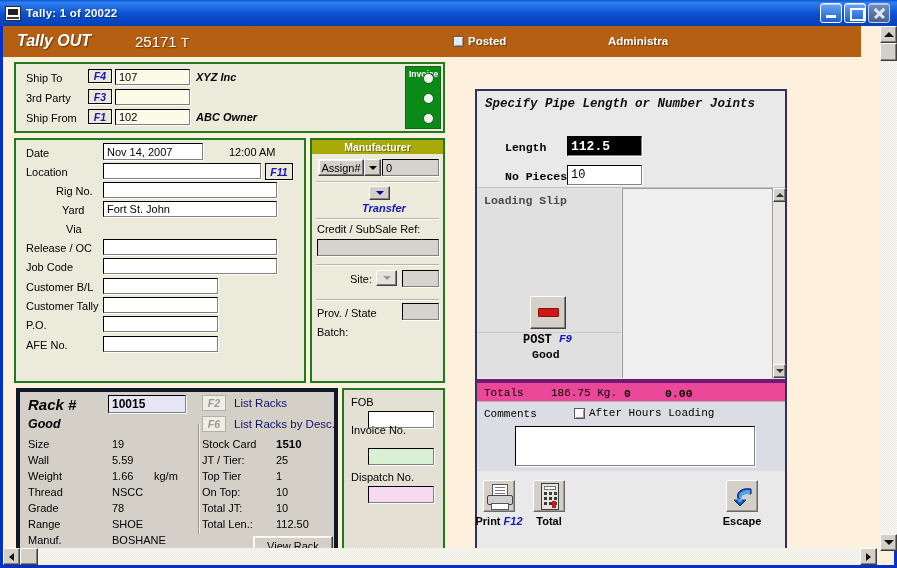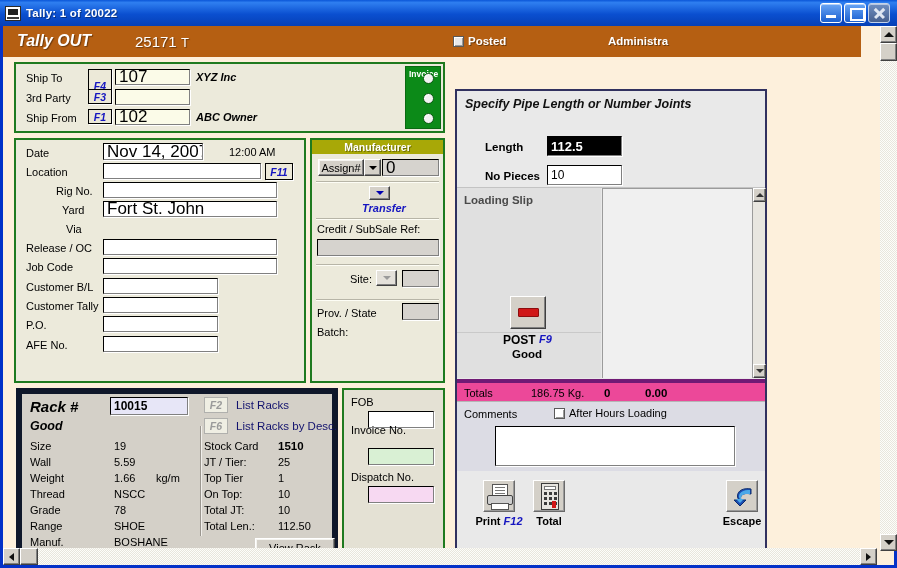--- a/index.html
+++ b/index.html
@@ -108,21 +108,21 @@
     font-size: 11.5px; font-weight: bold; color: #fff;
     text-shadow: 1px 1px 0 rgba(0,0,0,.4);
   }
 
   
   .txt {
     background: #fff;
     border: 1px solid #000;
     border-right-color: #808080; border-bottom-color: #808080;
     box-shadow: 1px 1px 0 #ffffff;
-    font-size: 17px; color: #000;
+    font-size: 11px; color: #000;
     padding: 1px 3px;
     position: absolute;
     display: flex; align-items: center;
     overflow: hidden; white-space: nowrap;
   }
   .txt.cream { background: #fbfbe8; }
   .txt.gray  { background: #d6d3ce; }
   .txt.green { background: #d9f0d4; }
   .txt.pink  { background: #f7d9f2; }
   .txt.lav   { background: #e7e6f7; font-weight: bold; font-size: 12px; }
@@ -210,37 +210,37 @@
     text-shadow: 1px 1px 0 rgba(0,0,0,.35);
   }
   .hr-line {
     position: absolute; height: 0; border-top: 1px solid #b7b5a7;
     border-bottom: 1px solid #fdfdf5;
   }
 
   
   #rack-panel {
     position: absolute; left: 13px; top: 362px; width: 322px; height: 176px;
-    background: #d4d0c8; border: 6px solid #0f172a;
+    background: #d4d0c8; border: 4px solid #0f172a;
   }
   #rack-vline {
     position: absolute; left: 178px; top: 32px; width: 0; height: 110px;
     border-left: 1px solid #9a968f; border-right: 1px solid #f2f0ec;
   }
 
   
   #fob-panel {
     position: absolute; left: 339px; top: 362px; width: 103px; height: 176px;
     background: #e4e1d4; border: 2px solid #1f7a1f;
   }
 
   
   #right-panel {
-    position: absolute; left: 452px; top: 63px; width: 312px; height: 472px;
-    background: #e9e9e9; border: 2px solid #31315f;
+    position: absolute; left: 472px; top: 63px; width: 312px; height: 472px;
+    background: #e9e9e9; border: 2px solid #31315f; font-family: Liberation Mono, monospace;
   }
   #right-title {
     position: absolute; left: 8px; top: 6px;
     font-size: 12.5px; font-weight: bold; font-style: italic; color: #111;
   }
   #ls-split {
     position: absolute; left: 0; top: 96px; width: 308px; height: 0;
     border-top: 1px solid #c3c3c3;
   }
   #ls-left {
@@ -399,21 +399,21 @@
       <div id="posted-wrap">
         <div class="win-check"></div>
         <span id="posted-label">Posted</span>
       </div>
       <div id="admin-label">Administra</div>
     </div>
 
     <div id="ship-panel">
 
       <span class="lbl" style="left:10px; top:8px;">Ship To</span>
-      <div class="fkey" style="left:72px; top:5px; width:24px; height:33px;">F4</div>
+      <div class="fkey" style="left:72px; top:5px; width:24px; height:14px;">F4</div>
       <div class="txt cream" style="left:99px; top:5px; width:75px; height:16px;">107</div>
       <span class="lbl i" style="left:180px; top:7px;">XYZ Inc</span>
 
       <span class="lbl" style="left:10px; top:28px;">3rd Party</span>
       <div class="fkey" style="left:72px; top:25px; width:24px; height:15px;">F3</div>
       <div class="txt cream" style="left:99px; top:25px; width:75px; height:16px;"></div>
       <span class="lbl i" style="left:180px; top:27px;"></span>
 
       <span class="lbl" style="left:10px; top:48px;">Ship From</span>
       <div class="fkey" style="left:72px; top:45px; width:24px; height:15px;">F1</div>

